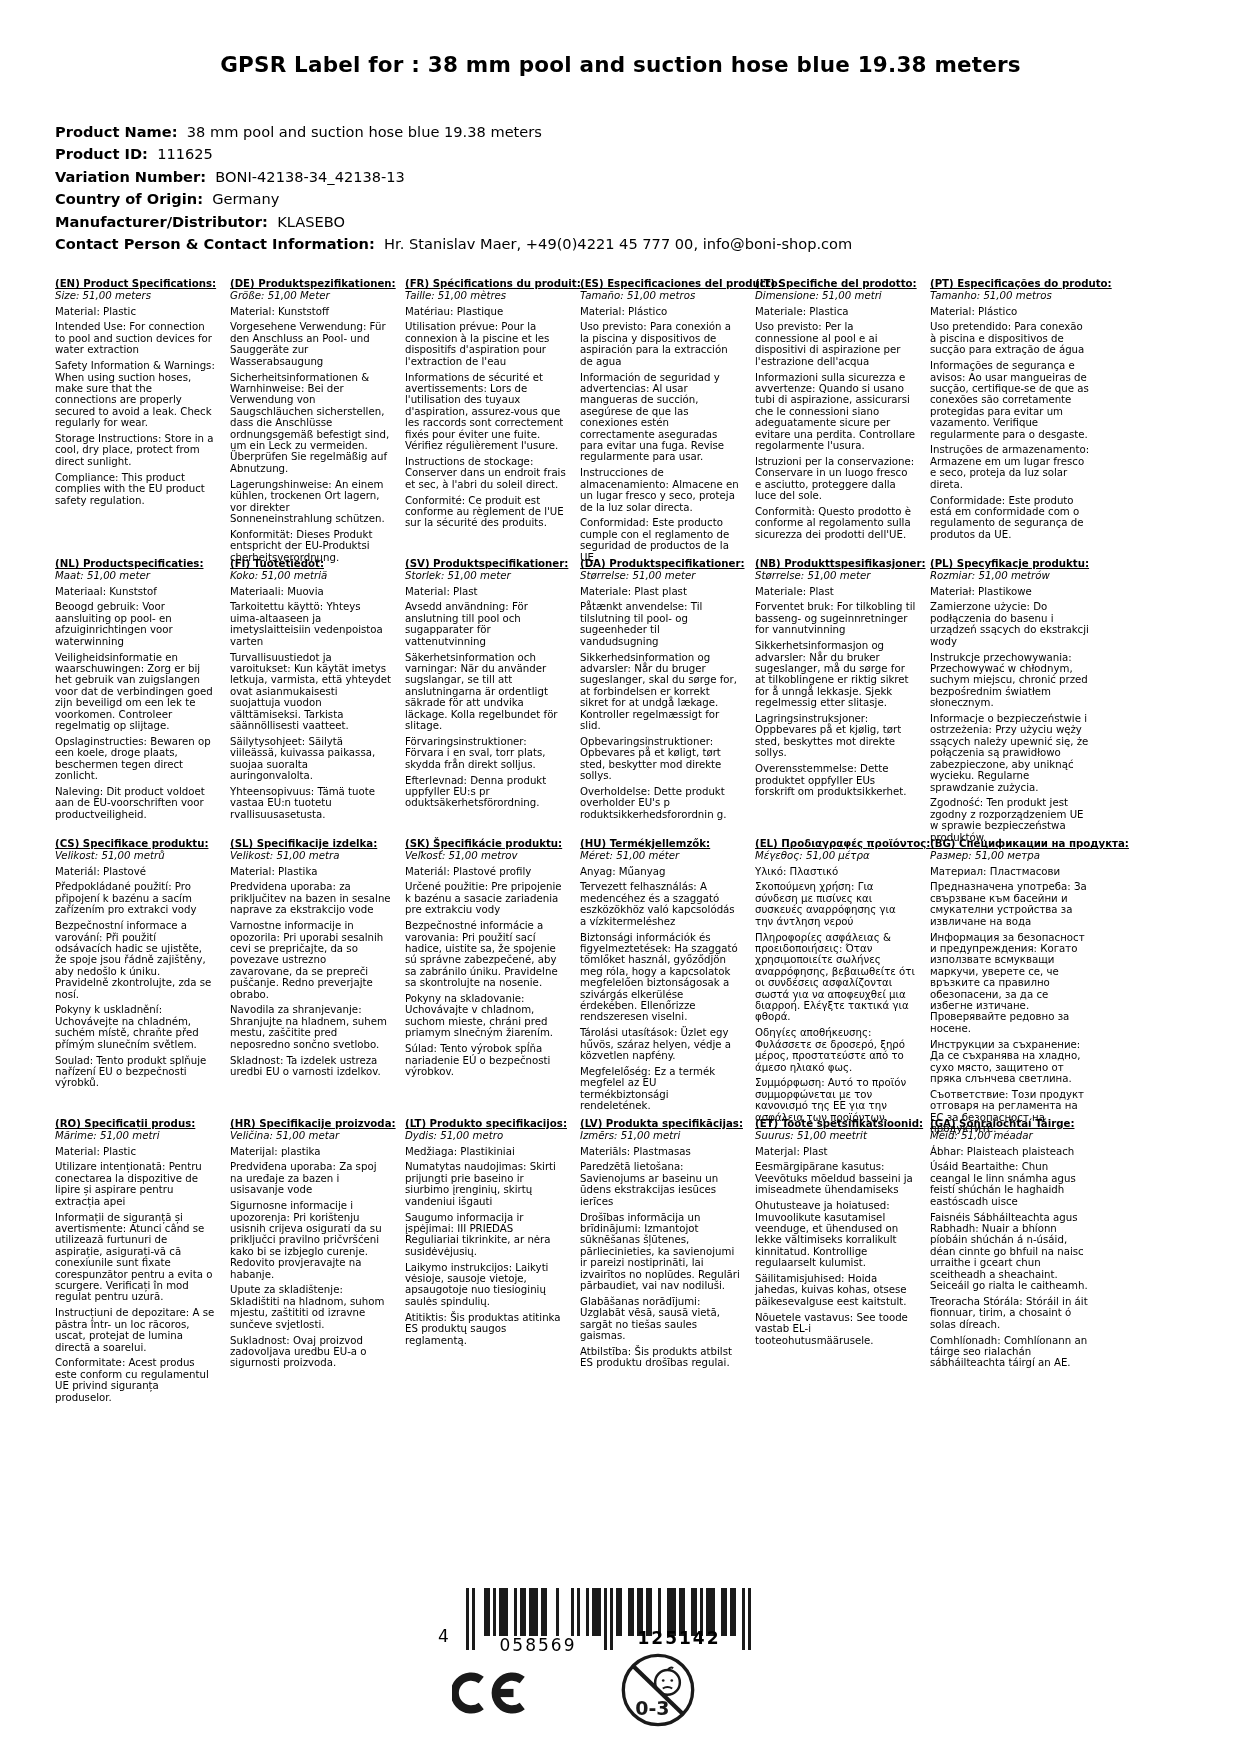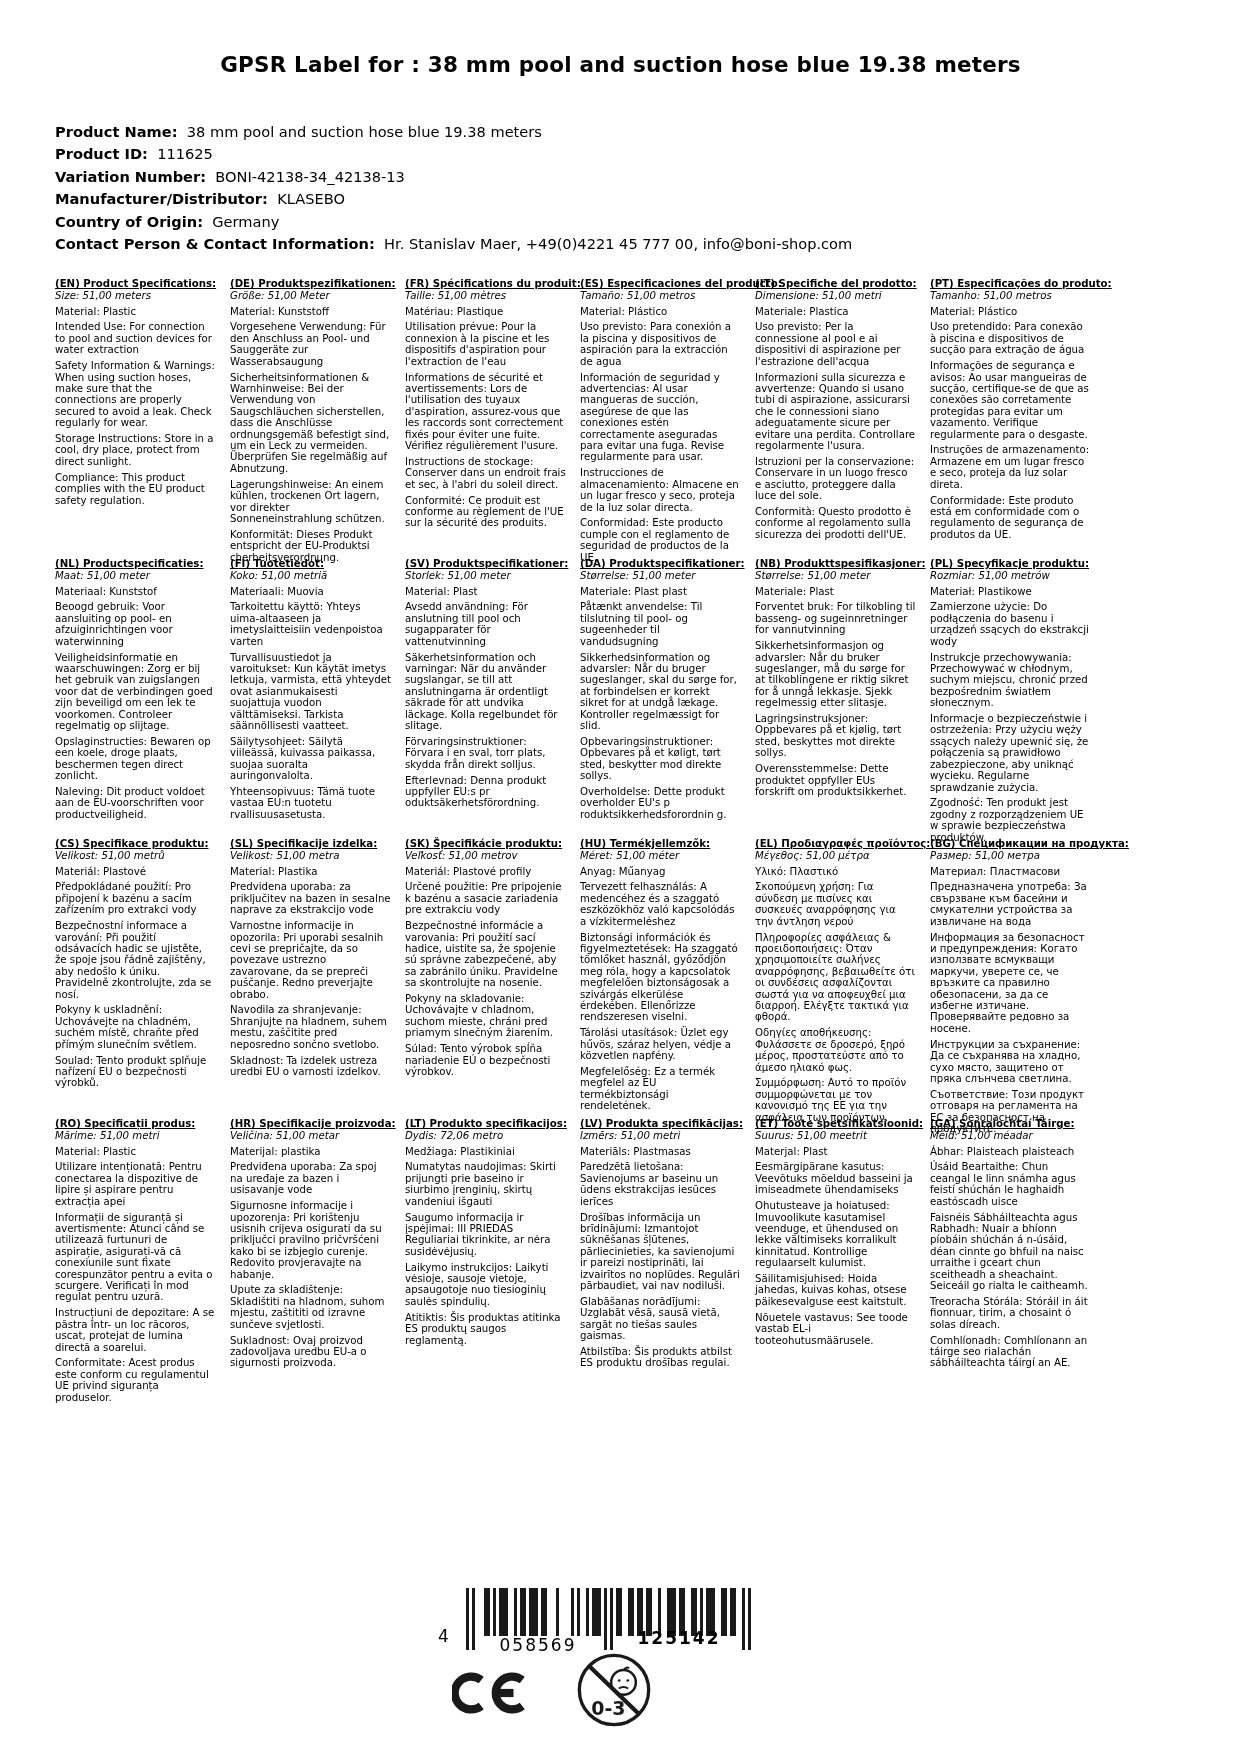--- a/index.html
+++ b/index.html
@@ -15,36 +15,36 @@
   .block{overflow:visible;}
   .block-h{font-size:10.2px;font-weight:bold;white-space:nowrap;line-height:11.6px;text-decoration:underline;}
   .block p{font-size:10.2px;line-height:11.4px;margin:0 0 4.5px 0;}
   .block p.size-line{margin-bottom:4.5px;font-style:italic;}
   .barcode{position:absolute;top:1588px;left:438px;width:330px;height:68px;}
   .barcode .bars{position:absolute;left:28px;top:0;}
   .bc-digit{position:absolute;font-size:17px;color:#000;}
   .bc-first{left:0;top:38px;}
   .bc-g1{left:52px;top:47px;width:96px;text-align:center;letter-spacing:2px;}
   .bc-g2{left:193px;top:40px;width:96px;text-align:center;letter-spacing:2px;font-weight:bold;}
-  .bottom-symbols{position:absolute;top:1652px;left:452px;display:flex;gap:42px;align-items:flex-start;}
+  .bottom-symbols{position:absolute;top:1652px;left:452px;display:flex;gap:86px;align-items:flex-start;}
   .ce-wrap{margin-top:12px;}
 </style>
 </head>
 <body>
 
 <div class="page">
 
   <div class="title">GPSR Label for : 38 mm pool and suction hose blue 19.38 meters</div>
 
   <div class="product-info">
       <div><span class="pi-label">Product Name:</span>&nbsp; <span class="pi-value">38 mm pool and suction hose blue 19.38 meters</span></div>
       <div><span class="pi-label">Product ID:</span>&nbsp; <span class="pi-value">111625</span></div>
       <div><span class="pi-label">Variation Number:</span>&nbsp; <span class="pi-value">BONI-42138-34_42138-13</span></div>
+      <div><span class="pi-label">Country of Origin:</span>&nbsp; <span class="pi-value">Germany</span></div>
       <div><span class="pi-label">Manufacturer/Distributor:</span>&nbsp; <span class="pi-value">KLASEBO</span></div>
-      <div><span class="pi-label">Country of Origin:</span>&nbsp; <span class="pi-value">Germany</span></div>
       <div><span class="pi-label">Contact Person &amp; Contact Information:</span>&nbsp; <span class="pi-value">Hr. Stanislav Maer, +49(0)4221 45 777 00, info@boni-shop.com</span></div>
     </div>
 
   <div class="grid">
       <div class="block">
         <div class="block-h">(EN) Product Specifications:</div>
         <p class="size-line">Size: 51,00 meters</p>
         <p>Material: Plastic</p>
         <p>Intended Use: For connection to pool and suction devices for water extraction</p>
         <p>Safety Information &amp; Warnings: When using suction hoses, make sure that the connections are properly secured to avoid a leak. Check regularly for wear.</p>
@@ -217,21 +217,21 @@
         <div class="block-h">(HR) Specifikacije proizvoda:</div>
         <p class="size-line">Veličina: 51,00 metar</p>
         <p>Materijal: plastika</p>
         <p>Predviđena uporaba: Za spoj na uređaje za bazen i usisavanje vode</p>
         <p>Sigurnosne informacije i upozorenja: Pri korištenju usisnih crijeva osigurati da su priključci pravilno pričvršćeni kako bi se izbjeglo curenje. Redovito provjeravajte na habanje.</p>
         <p>Upute za skladištenje: Skladištiti na hladnom, suhom mjestu, zaštititi od izravne sunčeve svjetlosti.</p>
         <p>Sukladnost: Ovaj proizvod zadovoljava uredbu EU-a o sigurnosti proizvoda.</p>
       </div>
       <div class="block">
         <div class="block-h">(LT) Produkto specifikacijos:</div>
-        <p class="size-line">Dydis: 72,06 metro</p>
+        <p class="size-line">Dydis: 51,00 metro</p>
         <p>Medžiaga: Plastikiniai</p>
         <p>Numatytas naudojimas: Skirti prijungti prie baseino ir siurbimo įrenginių, skirtų vandeniui išgauti</p>
         <p>Saugumo informacija ir įspėjimai: III PRIEDAS Reguliariai tikrinkite, ar nėra susidėvėjusių.</p>
         <p>Laikymo instrukcijos: Laikyti vėsioje, sausoje vietoje, apsaugotoje nuo tiesioginių saulės spindulių.</p>
         <p>Atitiktis: Šis produktas atitinka ES produktų saugos reglamentą.</p>
       </div>
       <div class="block">
         <div class="block-h">(LV) Produkta specifikācijas:</div>
         <p class="size-line">Izmērs: 51,00 metri</p>
         <p>Materiāls: Plastmasas</p>

